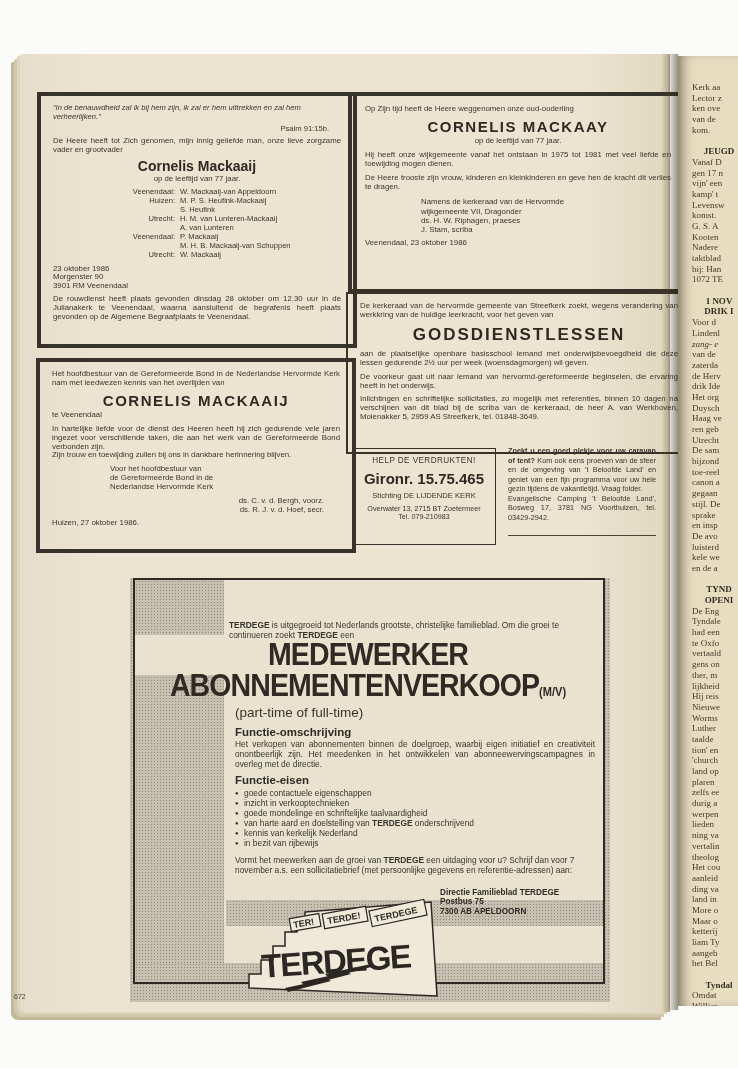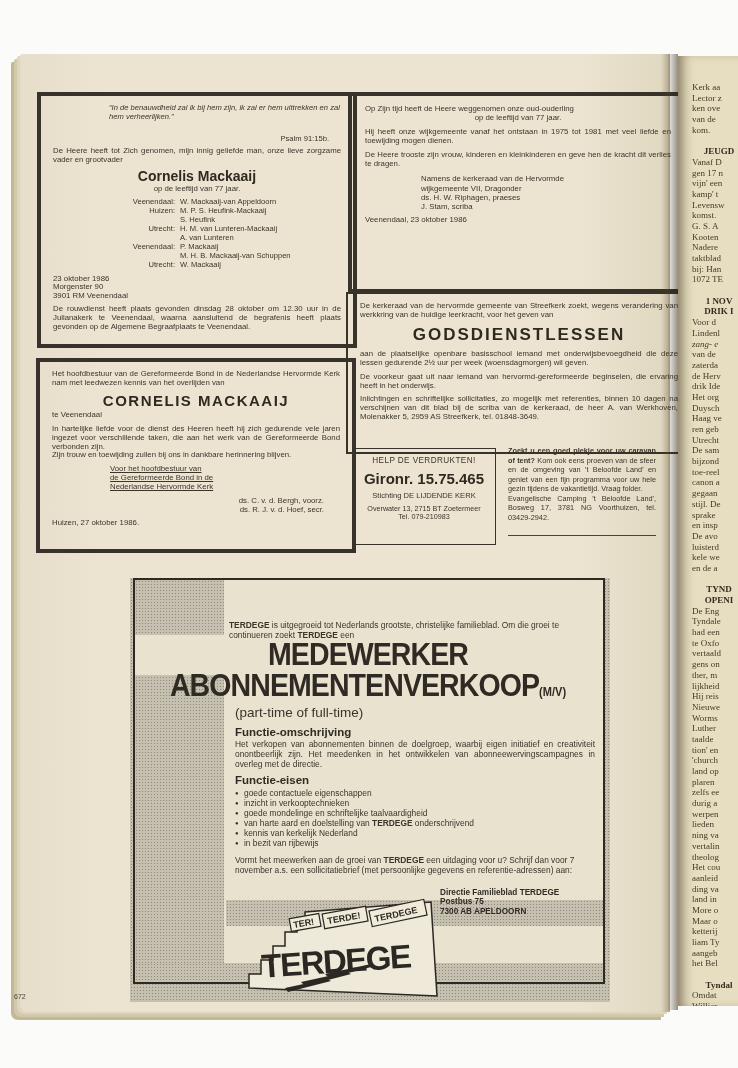--- a/index.html
+++ b/index.html
@@ -37,34 +37,34 @@
 
   
   .small{font-size:7.8px;line-height:8.9px;}
   .center{text-align:center;}
   .just{text-align:justify;}
   .ob-box{position:absolute;border:4px solid #37332a;}
   .thin-box{position:absolute;border:2px solid #37332a;}
 
   
   .box1{left:17px;top:38px;width:288px;height:232px;padding:8px 12px;}
-  .quote{font-style:italic;font-size:7.6px;line-height:8.8px;margin-left:56px;}
-  .quote-src{font-size:7.6px;text-align:right;margin:12px 12px 4px 0;}
+  .quote{font-style:italic;font-size:7.6px;line-height:8.8px;}
+  .quote-src{font-size:7.6px;text-align:right;margin:2px 12px 4px 0;}
   .name1{font-size:14px;font-weight:bold;text-align:center;margin:4px 0 1px;color:#2e2a21;}
   .rel-list{width:236px;margin:4px auto 0;}
   .rel-row{display:flex;font-size:7.6px;line-height:8.9px;}
   .rel-place{width:96px;text-align:right;padding-right:5px;flex:none;}
   .rel-name{text-align:right;}
   .date-block{margin-top:5px;font-size:7.8px;line-height:8.9px;}
   .foot{margin-top:4px;}
 
   
   .box2{left:16px;top:304px;width:288px;height:171px;padding:8px 12px;}
   .name2{font-size:15px;font-weight:bold;text-align:center;letter-spacing:1.5px;margin:4px 0 2px;color:#2e2a21;}
-  .sig-block{margin:5px 0 0 58px;font-size:7.8px;line-height:8.9px;text-decoration:underline;}
+  .sig-block{margin:5px 0 0 58px;font-size:7.8px;line-height:8.9px;}
   .signers{text-align:right;margin:4px 16px 0 0;font-size:7.8px;line-height:9.2px;}
 
   
   .box3{left:328px;top:38px;width:306px;height:175px;padding:9px 13px;}
   .sig-block3{margin:6px 0 0 56px;font-size:7.8px;line-height:9.2px;}
 
   
   .box4{left:326px;top:238px;width:318px;height:142px;padding:8px 12px;}
   .gods-title{font-size:17px;font-weight:bold;letter-spacing:2px;text-align:center;margin:5px 0 5px;color:#2e2a21;}
   .mt{margin-top:5px;}
@@ -176,20 +176,21 @@
         </div>
       <div class="signers">
           <div>ds. C. v. d. Bergh, voorz.</div>
           <div>ds. R. J. v. d. Hoef, secr.</div>
         </div>
       <div class="small mt">Huizen, 27 oktober 1986.</div>
     </div>
 
     <div class="ob-box box3">
       <div class="small">Op Zijn tijd heeft de Heere weggenomen onze oud-ouderling</div>
+      <div class="name2">CORNELIS MACKAAY</div>
       <div class="center small">op de leeftijd van 77 jaar.</div>
       <div class="small just mt">Hij heeft onze wijkgemeente vanaf het ontstaan in 1975 tot 1981 met veel liefde en toewijding mogen dienen.</div>
       <div class="small just mt">De Heere trooste zijn vrouw, kinderen en kleinkinderen en geve hen de kracht dit verlies te dragen.</div>
       <div class="sig-block3">
           <div>Namens de kerkeraad van de Hervormde</div>
           <div>wijkgemeente VII, Dragonder</div>
           <div>ds. H. W. Riphagen, praeses</div>
           <div>J. Stam, scriba</div>
         </div>
       <div class="small mt">Veenendaal, 23 oktober 1986</div>

